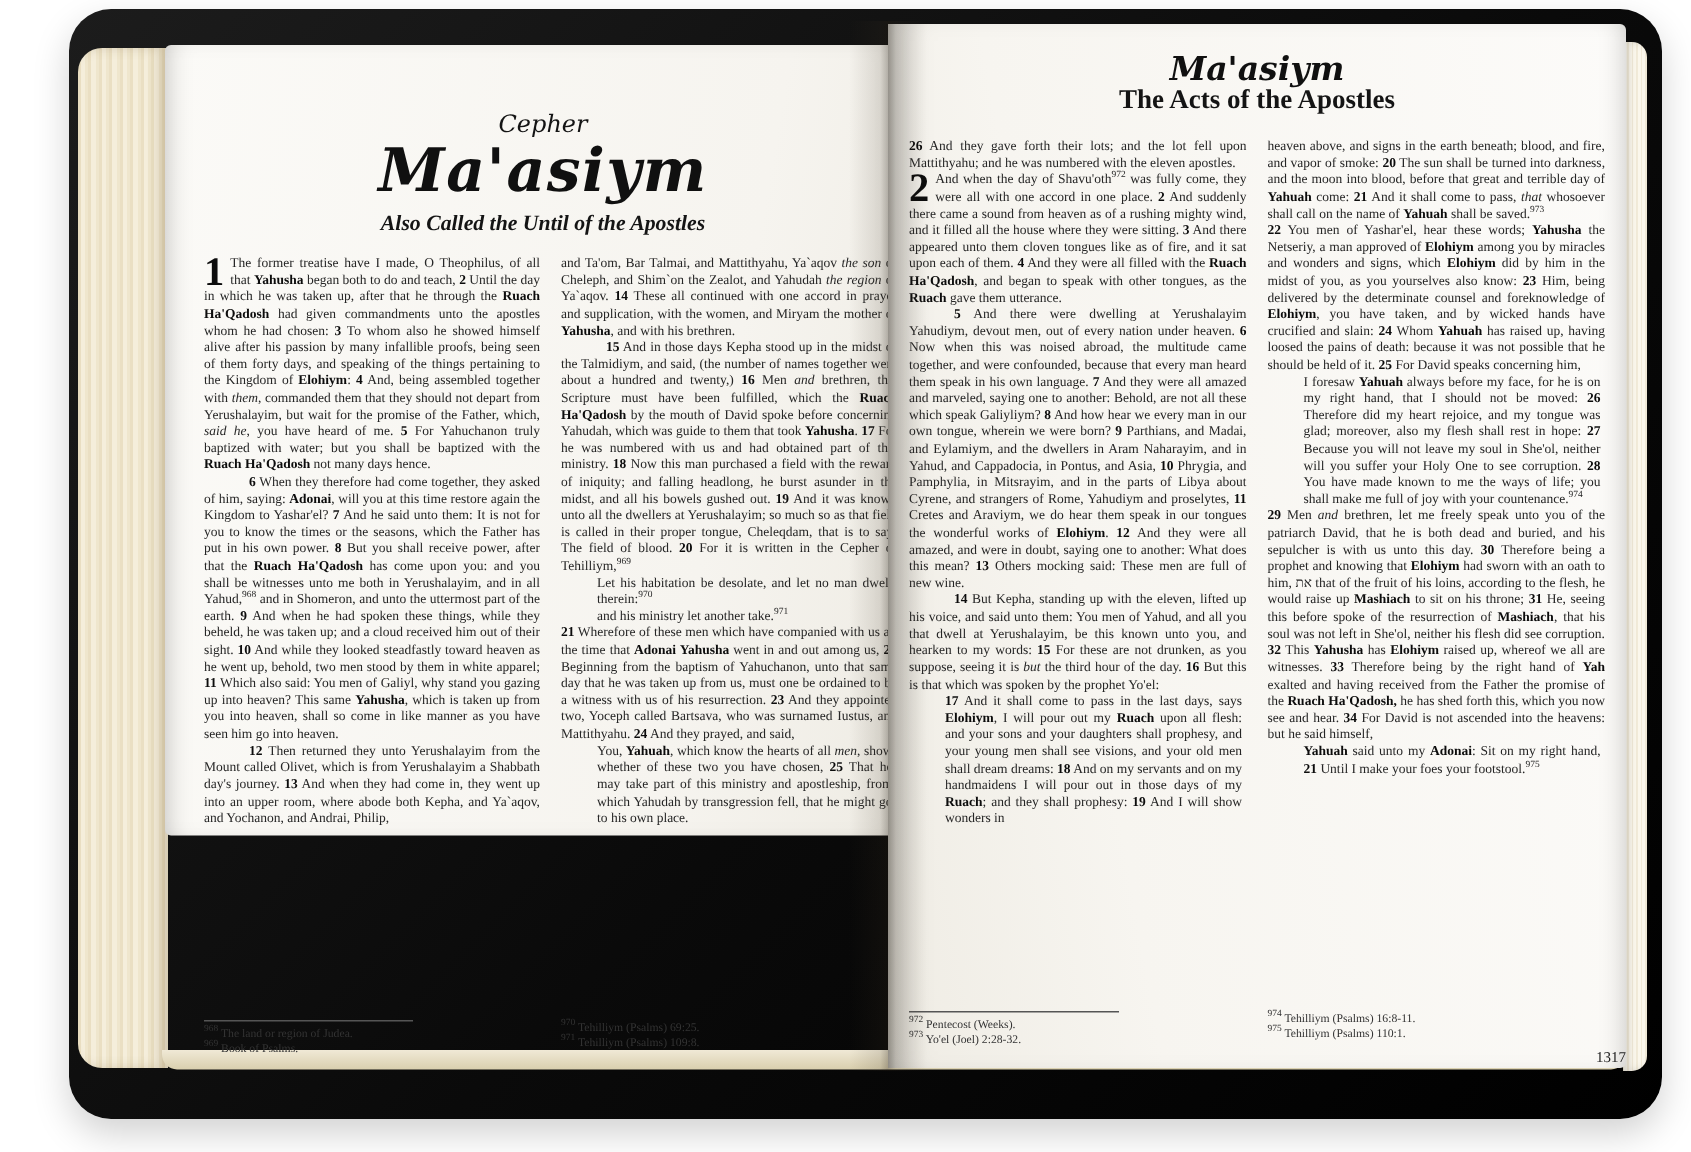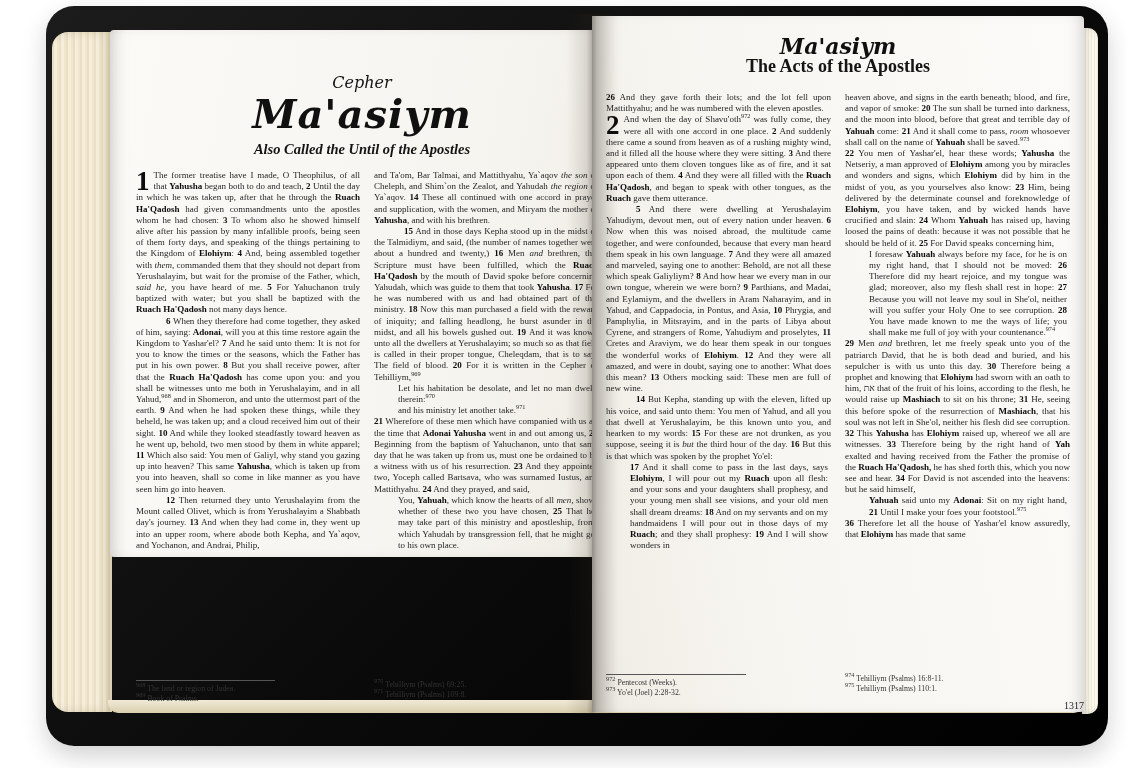--- a/index.html
+++ b/index.html
@@ -112,26 +112,25 @@
     </div>
     <div class="cols cols-right">
       <div class="col">
           <p class="para p-cont"><b>26</b> And they gave forth their lots; and the lot fell upon Mattithyahu; and he was numbered with the eleven apostles.</p>
           <p class="para p-first"><span class="dropcap">2</span>And when the day of Shavu'oth<sup>972</sup> was fully come, they were all with one accord in one place. <b>2</b> And suddenly there came a sound from heaven as of a rushing mighty wind, and it filled all the house where they were sitting. <b>3</b> And there appeared unto them cloven tongues like as of fire, and it sat upon each of them. <b>4</b> And they were all filled with the <b>Ruach Ha'Qadosh</b>, and began to speak with other tongues, as the <b>Ruach</b> gave them utterance.</p>
           <p class="para p-verse"><b>5</b> And there were dwelling at Yerushalayim Yahudiym, devout men, out of every nation under heaven. <b>6</b> Now when this was noised abroad, the multitude came together, and were confounded, because that every man heard them speak in his own language. <b>7</b> And they were all amazed and marveled, saying one to another: Behold, are not all these which speak Galiyliym? <b>8</b> And how hear we every man in our own tongue, wherein we were born? <b>9</b> Parthians, and Madai, and Eylamiym, and the dwellers in Aram Naharayim, and in Yahud, and Cappadocia, in Pontus, and Asia, <b>10</b> Phrygia, and Pamphylia, in Mitsrayim, and in the parts of Libya about Cyrene, and strangers of Rome, Yahudiym and proselytes, <b>11</b> Cretes and Araviym, we do hear them speak in our tongues the wonderful works of <b>Elohiym</b>. <b>12</b> And they were all amazed, and were in doubt, saying one to another: What does this mean? <b>13</b> Others mocking said: These men are full of new wine.</p>
           <p class="para p-verse"><b>14</b> But Kepha, standing up with the eleven, lifted up his voice, and said unto them: You men of Yahud, and all you that dwell at Yerushalayim, be this known unto you, and hearken to my words: <b>15</b> For these are not drunken, as you suppose, seeing it is <i>but</i> the third hour of the day. <b>16</b> But this is that which was spoken by the prophet Yo'el:</p>
           <p class="para p-quote"><b>17</b> And it shall come to pass in the last days, says <b>Elohiym</b>, I will pour out my <b>Ruach</b> upon all flesh: and your sons and your daughters shall prophesy, and your young men shall see visions, and your old men shall dream dreams: <b>18</b> And on my servants and on my handmaidens I will pour out in those days of my <b>Ruach</b>; and they shall prophesy: <b>19</b> And I will show wonders in</p>
         </div>
       <div class="col">
-          <p class="para p-cont">heaven above, and signs in the earth beneath; blood, and fire, and vapor of smoke: <b>20</b> The sun shall be turned into darkness, and the moon into blood, before that great and terrible day of <b>Yahuah</b> come: <b>21</b> And it shall come to pass, <i>room</i> whosoever shall call on the name of <b>Yahuah</b> shall be saved.<sup>973</sup></p>
+          <p class="para p-cont">heaven above, and signs in the earth beneath; blood, and fire, and vapor of smoke: <b>20</b> The sun shall be turned into darkness, and the moon into blood, before that great and terrible day of <b>Yahuah</b> come: <b>21</b> And it shall come to pass, <i>that</i> whosoever shall call on the name of <b>Yahuah</b> shall be saved.<sup>973</sup></p>
           <p class="para p-cont"><b>22</b> You men of Yashar'el, hear these words; <b>Yahusha</b> the Netseriy, a man approved of <b>Elohiym</b> among you by miracles and wonders and signs, which <b>Elohiym</b> did by him in the midst of you, as you yourselves also know: <b>23</b> Him, being delivered by the determinate counsel and foreknowledge of <b>Elohiym</b>, you have taken, and by wicked hands have crucified and slain: <b>24</b> Whom <b>Yahuah</b> has raised up, having loosed the pains of death: because it was not possible that he should be held of it. <b>25</b> For David speaks concerning him,</p>
           <p class="para p-quote">I foresaw <b>Yahuah</b> always before my face, for he is on my right hand, that I should not be moved: <b>26</b> Therefore did my heart rejoice, and my tongue was glad; moreover, also my flesh shall rest in hope: <b>27</b> Because you will not leave my soul in She'ol, neither will you suffer your Holy One to see corruption. <b>28</b> You have made known to me the ways of life; you shall make me full of joy with your countenance.<sup>974</sup></p>
           <p class="para p-cont"><b>29</b> Men <i>and</i> brethren, let me freely speak unto you of the patriarch David, that he is both dead and buried, and his sepulcher is with us unto this day. <b>30</b> Therefore being a prophet and knowing that <b>Elohiym</b> had sworn with an oath to him, את that of the fruit of his loins, according to the flesh, he would raise up <b>Mashiach</b> to sit on his throne; <b>31</b> He, seeing this before spoke of the resurrection of <b>Mashiach</b>, that his soul was not left in She'ol, neither his flesh did see corruption. <b>32</b> This <b>Yahusha</b> has <b>Elohiym</b> raised up, whereof we all are witnesses. <b>33</b> Therefore being by the right hand of <b>Yah</b> exalted and having received from the Father the promise of the <b>Ruach Ha'Qadosh,</b> he has shed forth this, which you now see and hear. <b>34</b> For David is not ascended into the heavens: but he said himself,</p>
           <p class="para p-quote"><b>Yahuah</b> said unto my <b>Adonai</b>: Sit on my right hand, <b>21</b> Until I make your foes your footstool.<sup>975</sup></p>
-          <p class="para p-cont"><b>36</b> Therefore let all the house of Yashar'el know assuredly, that <b>Elohiym</b> has made that same</p>
         </div>
     </div>
     <div class="fnrow fnrow-right">
       <div class="fncol rule">
           <div class="footnote"><sup>972</sup> Pentecost (Weeks).</div>
           <div class="footnote"><sup>973</sup> Yo'el (Joel) 2:28-32.</div>
         </div>
       <div class="fncol">
           <div class="footnote"><sup>974</sup> Tehilliym (Psalms) 16:8-11.</div>
           <div class="footnote"><sup>975</sup> Tehilliym (Psalms) 110:1.</div>

